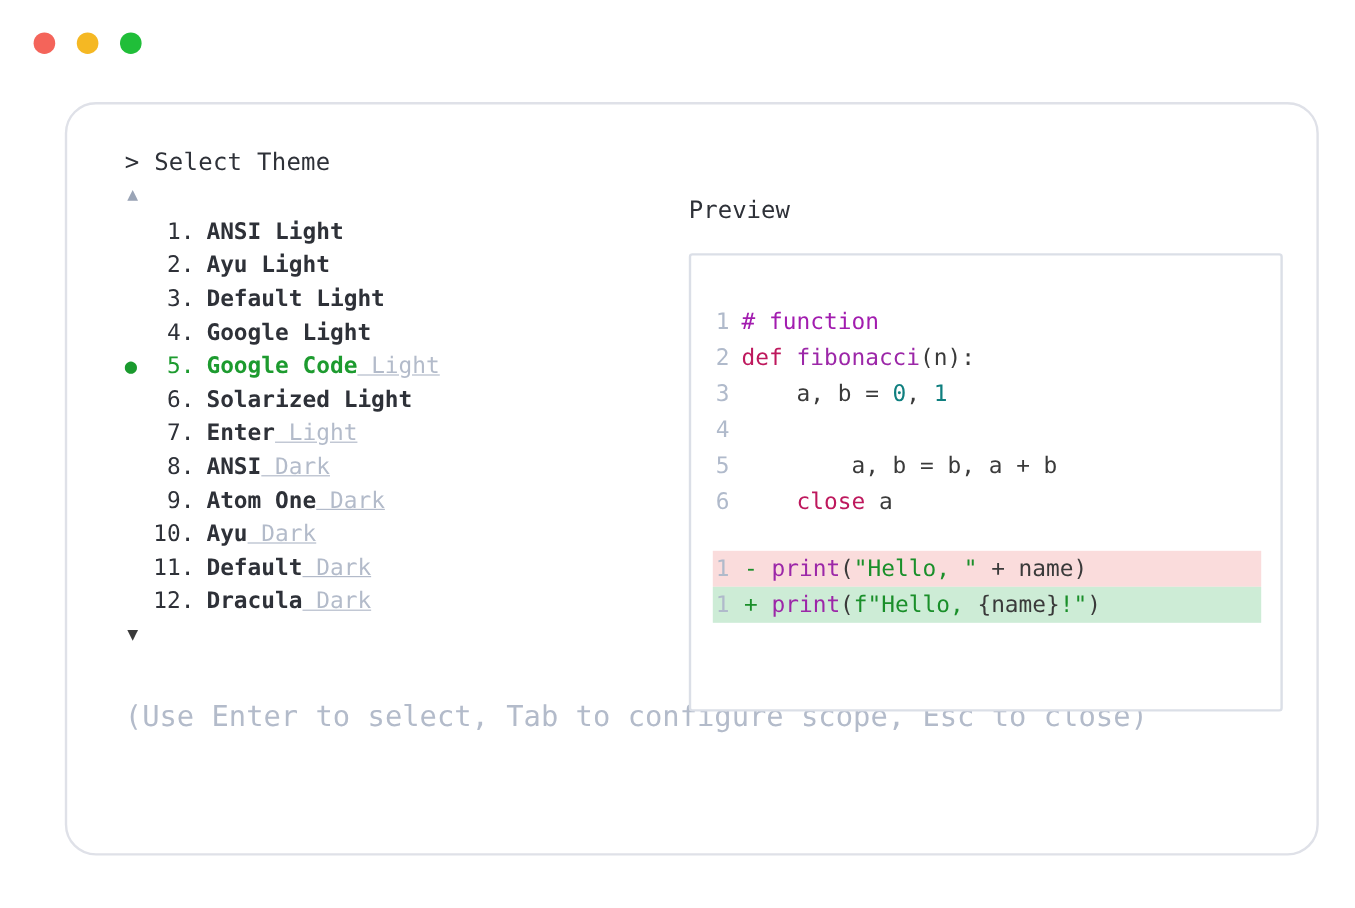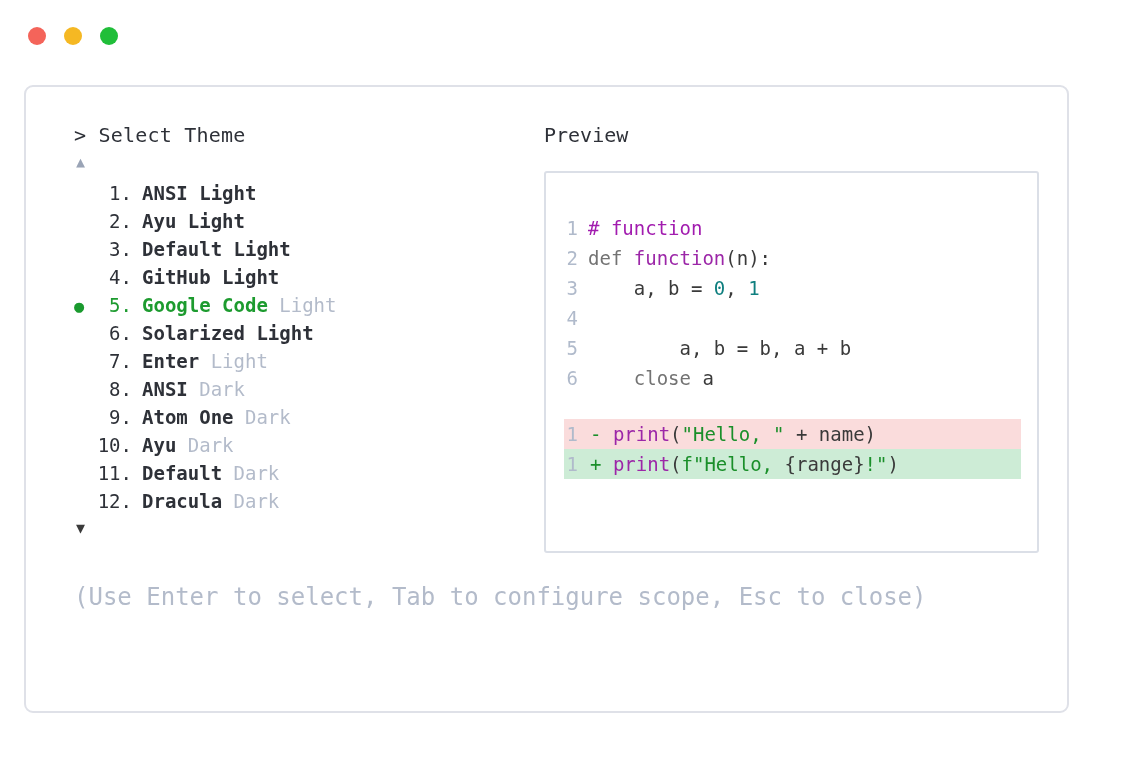--- a/index.html
+++ b/index.html
@@ -31,27 +31,27 @@
     width: 18px;
     height: 18px;
     border-radius: 50%;
     margin-right: 18px;
     display: block;
   }
 
   
   .card {
     position: absolute;
-    left: 24px;
+    left: 54px;
     top: 85px;
     width: 1045px;
     height: 628px;
     box-sizing: border-box;
     border: 2px solid #dfe1e8;
-    border-radius: 9px;
+    border-radius: 26px;
     background: #ffffff;
   }
 
   .card-inner {
     position: absolute;
     left: 0; top: 0; right: 0; bottom: 0;
     padding: 34px 28px 24px 26px;
     box-sizing: border-box;
   }
 
@@ -106,38 +106,39 @@
   .bullet.empty { color: transparent; }
   .idx {
     width: 46px;
     flex: 0 0 46px;
     text-align: right;
     color: #2e3138;
     padding-right: 10px;
     box-sizing: border-box;
   }
   .tname { color: #2e3138; font-weight: bold; }
-  .tvariant { color: #b3bbca; }
+  .tvariant { color: #b3bbca; text-decoration: underline; }
   .theme-row.selected .idx,
   .theme-row.selected .tname { color: #1d9b2f; }
   .theme-row.selected .tvariant { color: #b3bbca; }
 
   .hint {
     margin-top: 42px;
     padding-left: 0px;
     font-size: 24px;
     color: #b3bbca;
     white-space: pre;
     line-height: 28px;
   }
 
   
   .right-col {
     flex: 1 1 auto;
     padding-left: 12px;
+    margin-top: 40px;
   }
   .preview-label {
     font-size: 20px;
     color: #2e3138;
     line-height: 28px;
     margin-bottom: 22px;
     white-space: pre;
   }
   .code-panel {
     border: 2px solid #dbdfe7;
@@ -170,21 +171,21 @@
   .diff-line .ctext {
     padding: 0 2px;
   }
   .diff-line.minus { background: #fadcdc; }
   .diff-line.plus  { background: #cdecd6; }
   .diff-line.minus .lno,
   .diff-line.plus .lno { background: transparent; }
 
   
   .tok-comment { color: #a21caf; }
-  .tok-kw      { color: #737373; }
+  .tok-kw      { color: #be185d; }
   .tok-fn      { color: #9c27a8; }
   .tok-num     { color: #0f7f7f; }
   .tok-plain   { color: #3a3a3a; }
   .tok-str     { color: #1a8f2a; }
   .tok-marker  { color: #1a8f2a; }
 </style>
 </head>
 <body>
 
 <div class="titlebar">
@@ -200,46 +201,46 @@
       <div class="left-col">
 
         <div class="prompt-line">&gt; Select Theme</div>
 
         <div class="arrow-row arrow-up">▲</div>
 
         <ul class="theme-list" id="theme-list">
             <li class="theme-row"><span class="bullet empty">●</span><span class="idx">1.</span><span class="tname">ANSI Light</span></li>
             <li class="theme-row"><span class="bullet empty">●</span><span class="idx">2.</span><span class="tname">Ayu Light</span></li>
             <li class="theme-row"><span class="bullet empty">●</span><span class="idx">3.</span><span class="tname">Default Light</span></li>
-            <li class="theme-row"><span class="bullet empty">●</span><span class="idx">4.</span><span class="tname">GitHub Light</span></li>
+            <li class="theme-row"><span class="bullet empty">●</span><span class="idx">4.</span><span class="tname">Google Light</span></li>
             <li class="theme-row selected"><span class="bullet">●</span><span class="idx">5.</span><span class="tname">Google Code</span><span class="tvariant"> Light</span></li>
             <li class="theme-row"><span class="bullet empty">●</span><span class="idx">6.</span><span class="tname">Solarized Light</span></li>
             <li class="theme-row"><span class="bullet empty">●</span><span class="idx">7.</span><span class="tname">Enter</span><span class="tvariant"> Light</span></li>
             <li class="theme-row"><span class="bullet empty">●</span><span class="idx">8.</span><span class="tname">ANSI</span><span class="tvariant"> Dark</span></li>
             <li class="theme-row"><span class="bullet empty">●</span><span class="idx">9.</span><span class="tname">Atom One</span><span class="tvariant"> Dark</span></li>
             <li class="theme-row"><span class="bullet empty">●</span><span class="idx">10.</span><span class="tname">Ayu</span><span class="tvariant"> Dark</span></li>
             <li class="theme-row"><span class="bullet empty">●</span><span class="idx">11.</span><span class="tname">Default</span><span class="tvariant"> Dark</span></li>
             <li class="theme-row"><span class="bullet empty">●</span><span class="idx">12.</span><span class="tname">Dracula</span><span class="tvariant"> Dark</span></li>
           </ul>
 
         <div class="arrow-row arrow-down">▼</div>
 
         <div class="hint">(Use Enter to select, Tab to configure scope, Esc to close)</div>
       </div>
 
       <div class="right-col">
         <div class="preview-label">Preview</div>
         <div class="code-panel" id="code-panel">
             <div class="code-line"><span class="lno">1</span><span class="ctext"><span class="tok-comment"># function</span></span></div>
-            <div class="code-line"><span class="lno">2</span><span class="ctext"><span class="tok-kw">def </span><span class="tok-fn">function</span><span class="tok-plain">(n):</span></span></div>
+            <div class="code-line"><span class="lno">2</span><span class="ctext"><span class="tok-kw">def </span><span class="tok-fn">fibonacci</span><span class="tok-plain">(n):</span></span></div>
             <div class="code-line"><span class="lno">3</span><span class="ctext"><span class="tok-plain">    a, b = </span><span class="tok-num">0</span><span class="tok-plain">, </span><span class="tok-num">1</span></span></div>
             <div class="code-line"><span class="lno">4</span></div>
             <div class="code-line"><span class="lno">5</span><span class="ctext"><span class="tok-plain">        a, b = b, a + b</span></span></div>
             <div class="code-line"><span class="lno">6</span><span class="ctext"><span class="tok-plain">    </span><span class="tok-kw">close</span><span class="tok-plain"> a</span></span></div>
             <div class="spacer-line"></div>
             <div class="code-line diff-line minus"><span class="lno">1</span><span class="ctext"><span class="tok-marker">- </span><span class="tok-fn">print</span><span class="tok-plain">(</span><span class="tok-str">"Hello, "</span><span class="tok-plain"> + name)</span></span></div>
-            <div class="code-line diff-line plus"><span class="lno">1</span><span class="ctext"><span class="tok-marker">+ </span><span class="tok-fn">print</span><span class="tok-plain">(</span><span class="tok-str">f"Hello, </span><span class="tok-plain">{range}</span><span class="tok-str">!"</span><span class="tok-plain">)</span></span></div>
+            <div class="code-line diff-line plus"><span class="lno">1</span><span class="ctext"><span class="tok-marker">+ </span><span class="tok-fn">print</span><span class="tok-plain">(</span><span class="tok-str">f"Hello, </span><span class="tok-plain">{name}</span><span class="tok-str">!"</span><span class="tok-plain">)</span></span></div>
           </div>
       </div>
 
     </div>
   </div>
 </div>
 
 </body></html>

